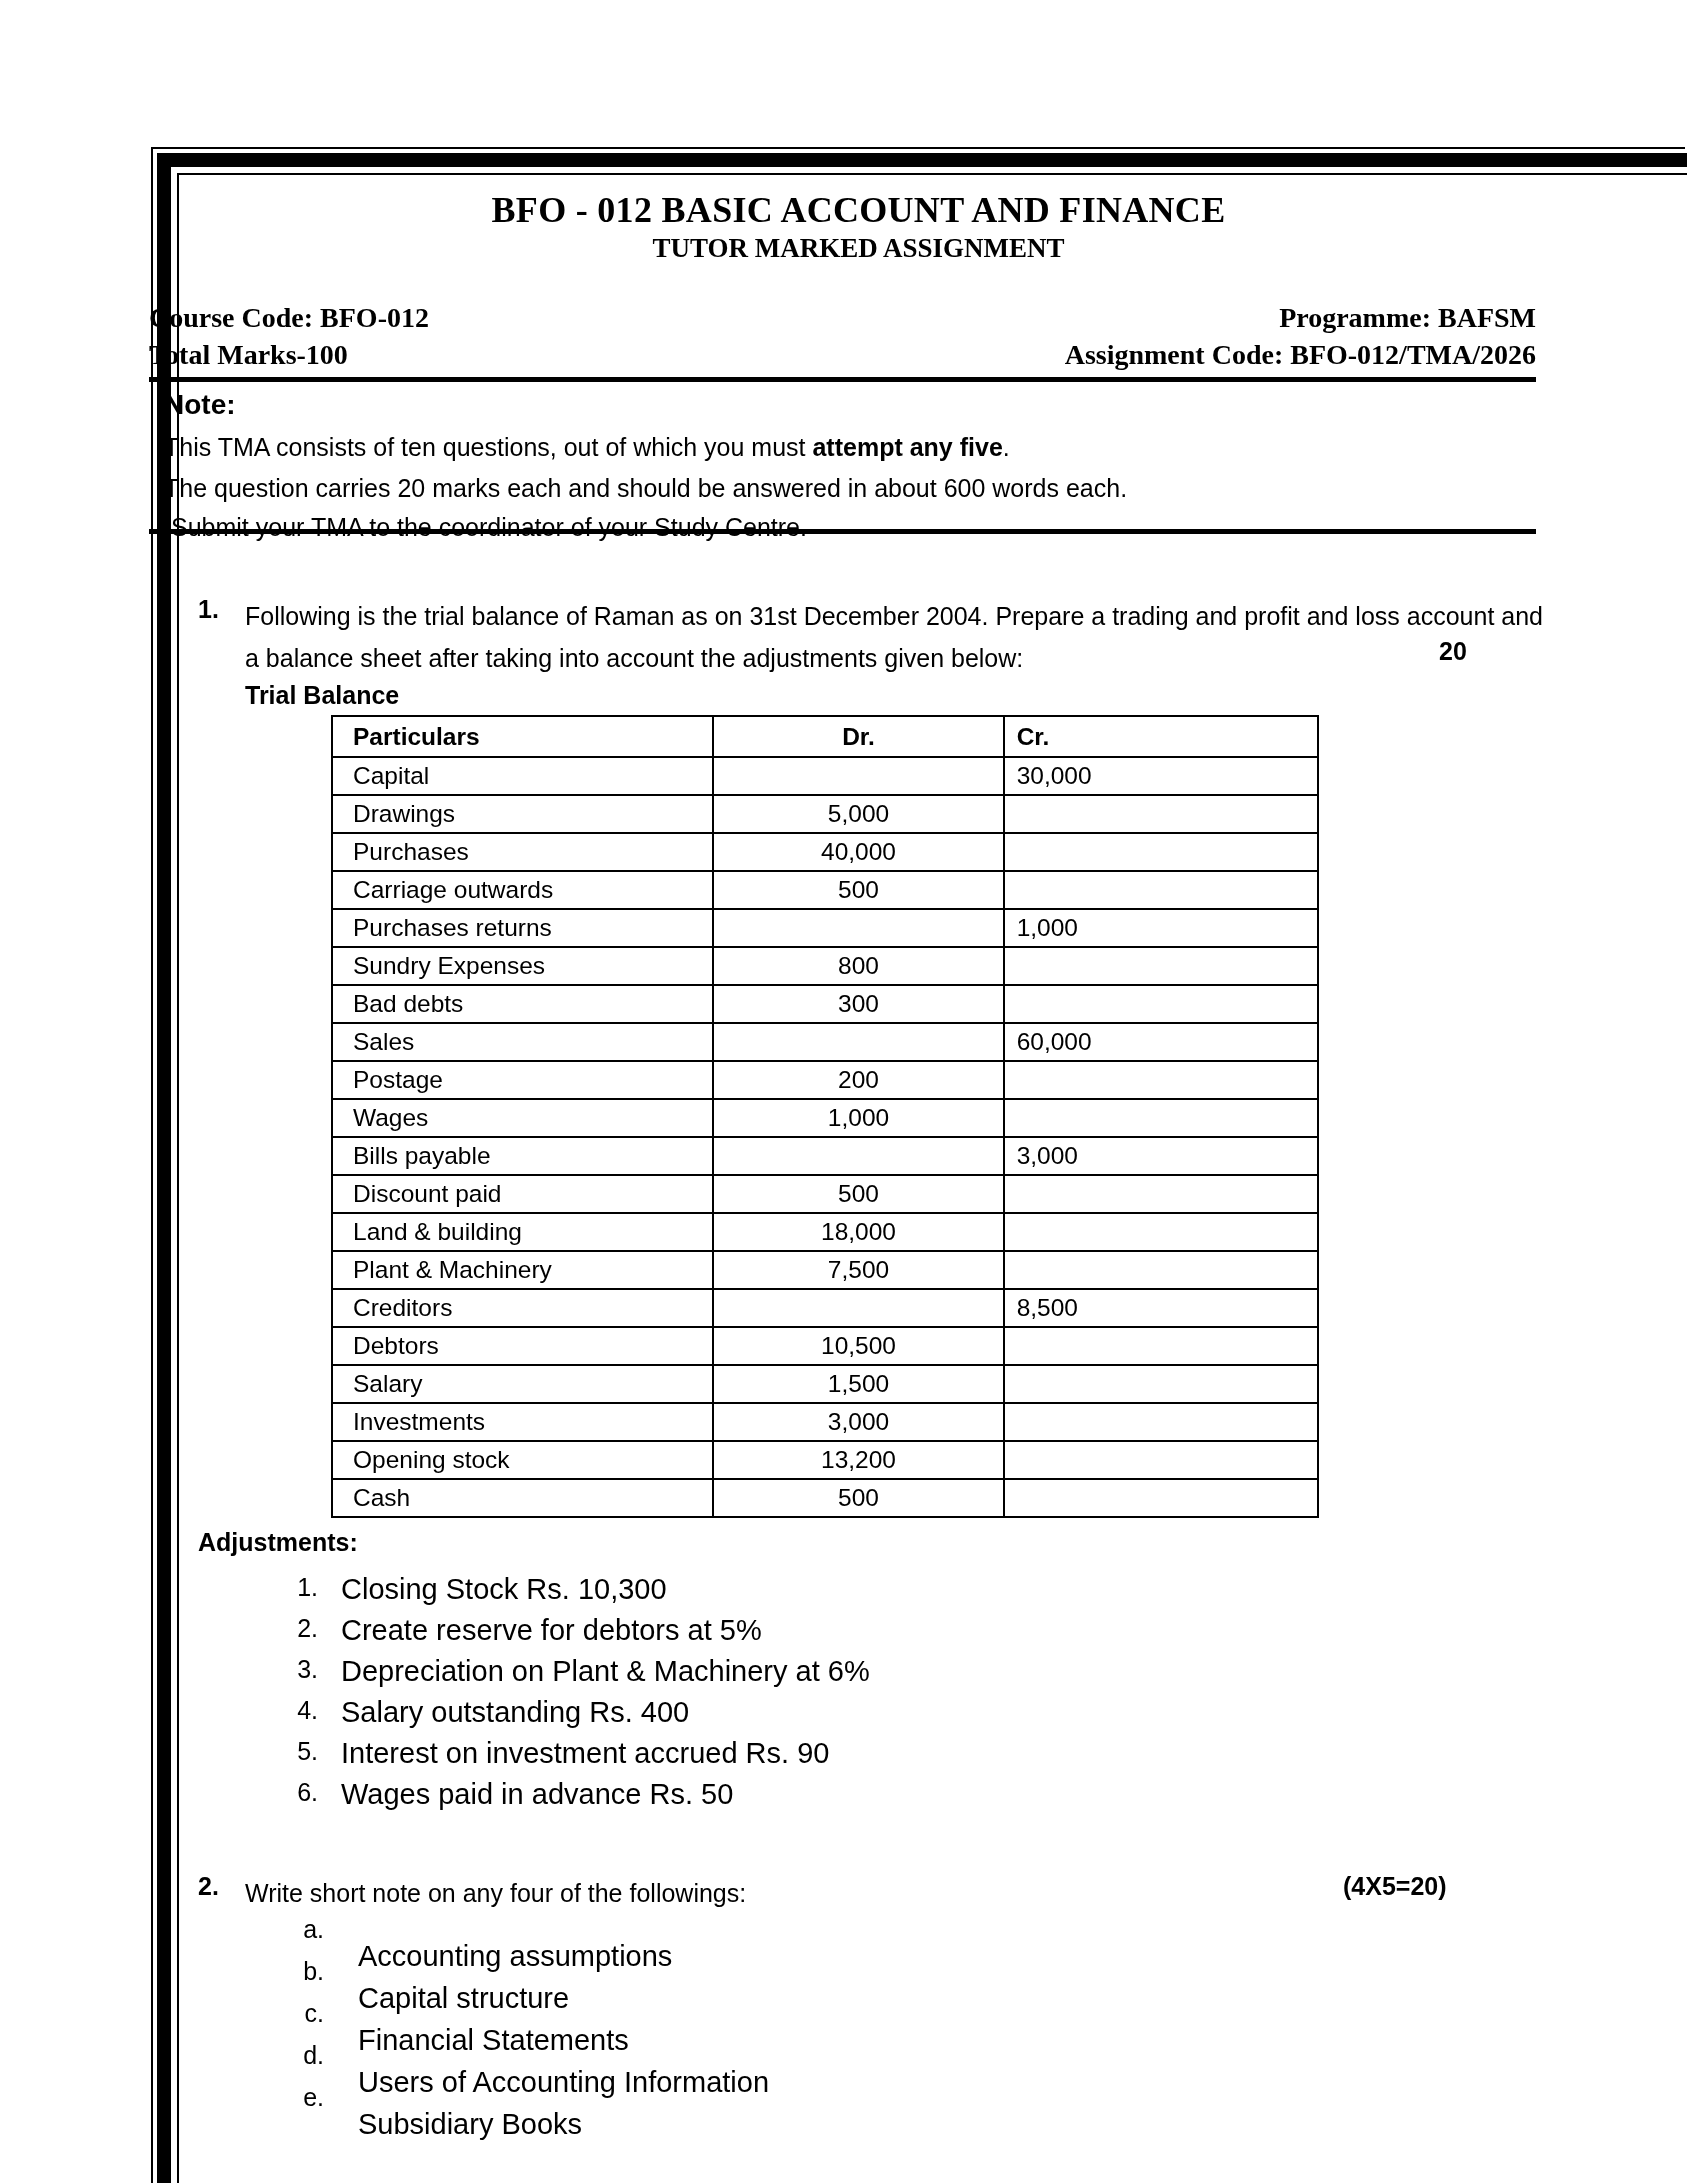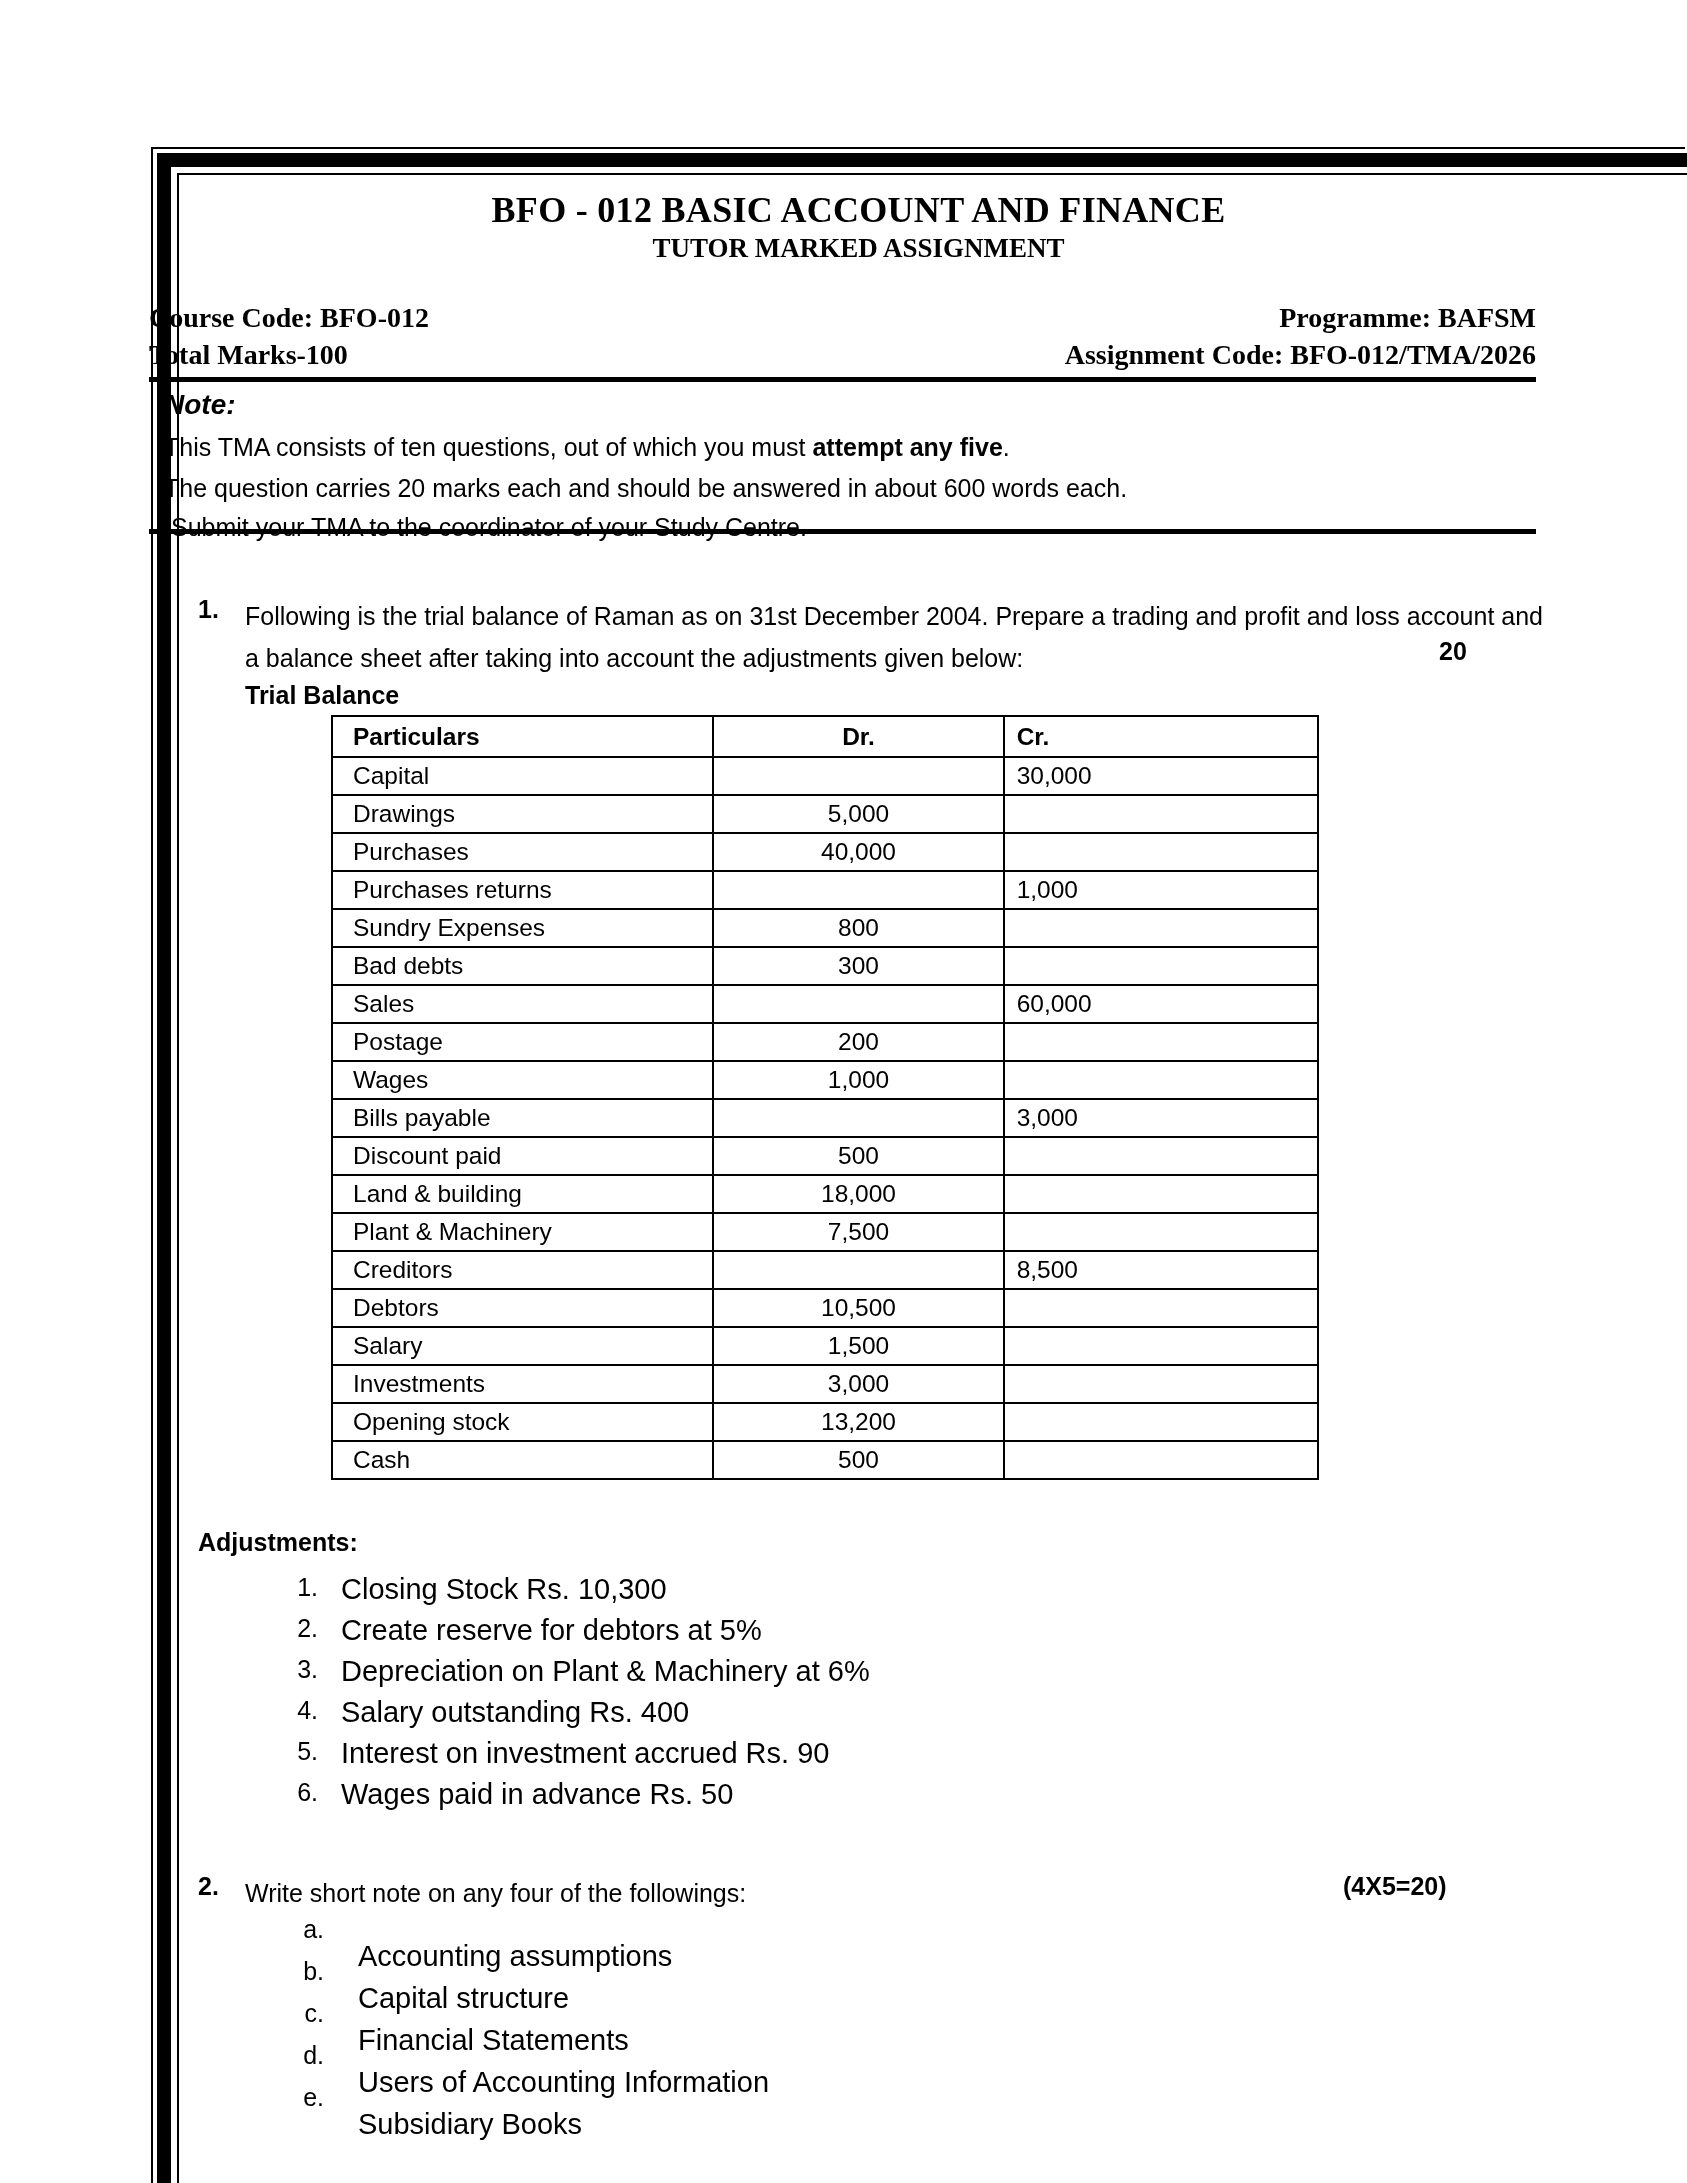--- a/index.html
+++ b/index.html
@@ -104,21 +104,20 @@
   .rule-top  { top: 377px; }
   .rule-bot  { top: 529px; }
 
   
   .note-head {
     position: absolute;
     left: 164px;
     top: 389px;
     font-size: 28px;
     font-weight: bold;
-    font-style: italic;
   }
   .note-line {
     position: absolute;
     left: 164px;
     font-size: 25px;
     white-space: nowrap;
   }
   .note-line.indent { left: 171px; }
   .note-l1 { top: 433px; }
   .note-l2 { top: 474px; }
@@ -273,20 +272,25 @@
           <td class="c-particulars">Drawings</td>
           <td class="c-dr">5,000</td>
           <td class="c-cr"></td>
         </tr>
         <tr>
           <td class="c-particulars">Purchases</td>
           <td class="c-dr">40,000</td>
           <td class="c-cr"></td>
         </tr>
         <tr>
+          <td class="c-particulars">Carriage outwards</td>
+          <td class="c-dr">500</td>
+          <td class="c-cr"></td>
+        </tr>
+        <tr>
           <td class="c-particulars">Purchases returns</td>
           <td class="c-dr"></td>
           <td class="c-cr">1,000</td>
         </tr>
         <tr>
           <td class="c-particulars">Sundry Expenses</td>
           <td class="c-dr">800</td>
           <td class="c-cr"></td>
         </tr>
         <tr>

